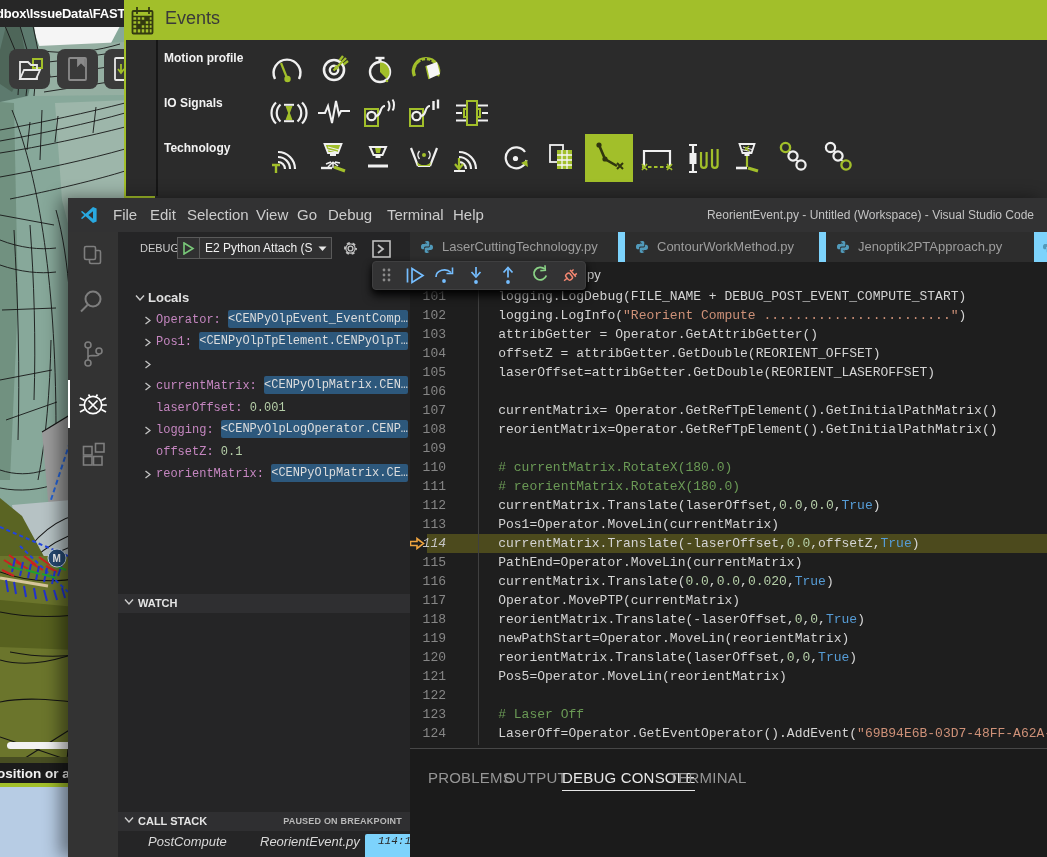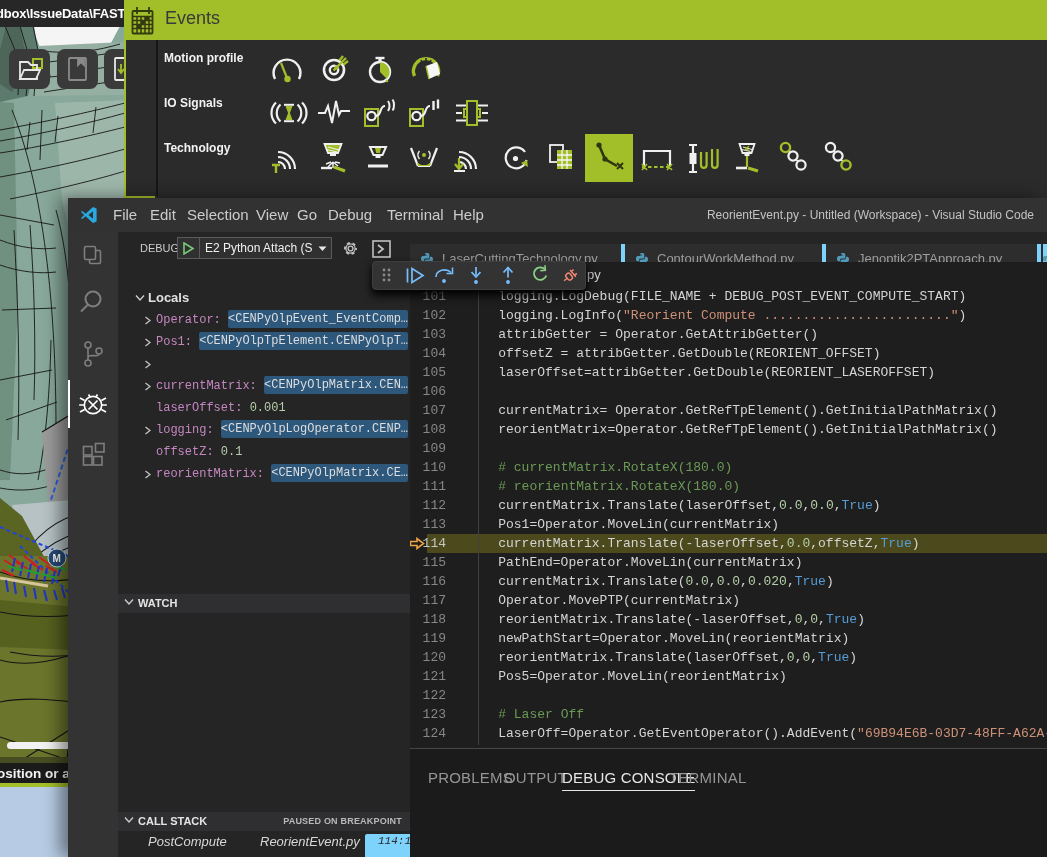--- a/index.html
+++ b/index.html
@@ -20,21 +20,21 @@
 #dbghead { position:absolute; left:118px; top:232px; width:292px; height:32px; background:#252526; }
 .secthead { position:absolute; left:0; width:292px; height:19px; background:#2f2f31; color:#e4e4e4; font-size:11px; font-weight:bold; line-height:19px; }
 .secthead .chev { position:absolute; left:6px; top:4px; }
 .secthead .st { position:absolute; left:20px; }
 .vrow { position:absolute; left:0; width:300px; height:22px; font-family:"Liberation Mono", monospace; font-size:12px; line-height:22px; color:#cccccc; white-space:nowrap; }
 .vname { color:#c586c0; }
 .vnum { color:#b5cea8; }
 .chip { display:inline-block; background:#2d587c; color:#dddddd; height:18px; line-height:18px; vertical-align:1px; border-radius:2px; }
 
 #tabbar { position:absolute; left:410px; top:232px; width:637px; height:30px; background:#252526; }
-.tab { position:absolute; top:12px; height:30px; background:#2d2d2d; color:#9d9d9d; font-size:13px; line-height:30px; border-right:4px solid #7dd3fc; }
+.tab { position:absolute; top:0; height:30px; background:#2d2d2d; color:#9d9d9d; font-size:13px; line-height:30px; border-right:7px solid #7dd3fc; }
 .tab .pyico { position:absolute; left:10px; top:8px; }
 .tab .tl { position:absolute; left:32px; }
 #breadcrumb { position:absolute; left:410px; top:262px; width:637px; height:26px; background:#1e1e1e; color:#cccccc; font-size:13px; line-height:26px; }
 #codearea { position:absolute; left:410px; top:288px; width:637px; height:460px; background:#1e1e1e; overflow:hidden; }
 #gutter { position:absolute; left:410px; top:287px; width:44px; text-align:right; color:#868686; font-family:"Liberation Mono", monospace; font-size:13px; line-height:19px; }
 #codetext { position:absolute; left:467px; top:287px; font-family:"Liberation Mono", monospace; font-size:13px; line-height:19px; color:#d4d4d4; white-space:pre; }
 .cstr { color:#ce9178; } .cnum { color:#b5cea8; } .ccom { color:#6a9955; } .ckw { color:#569cd6; }
 #panelborder { position:absolute; left:410px; top:748px; width:637px; height:1px; background:#474747; }
 #paneltabs { position:absolute; left:410px; top:749px; width:637px; height:108px; background:#1b1b1b; }
 .ptab { position:absolute; top:20px; font-size:15px; color:#969696; letter-spacing:0.2px; }
@@ -520,21 +520,21 @@
 104
 105
 106
 107
 108
 109
 110
 111
 112
 113
-<span style="color:#c6c6c6;">114</span>
+<span style="color:#c6c6c6;font-style:italic;">114</span>
 115
 116
 117
 118
 119
 120
 121
 122
 123
 124</pre>

